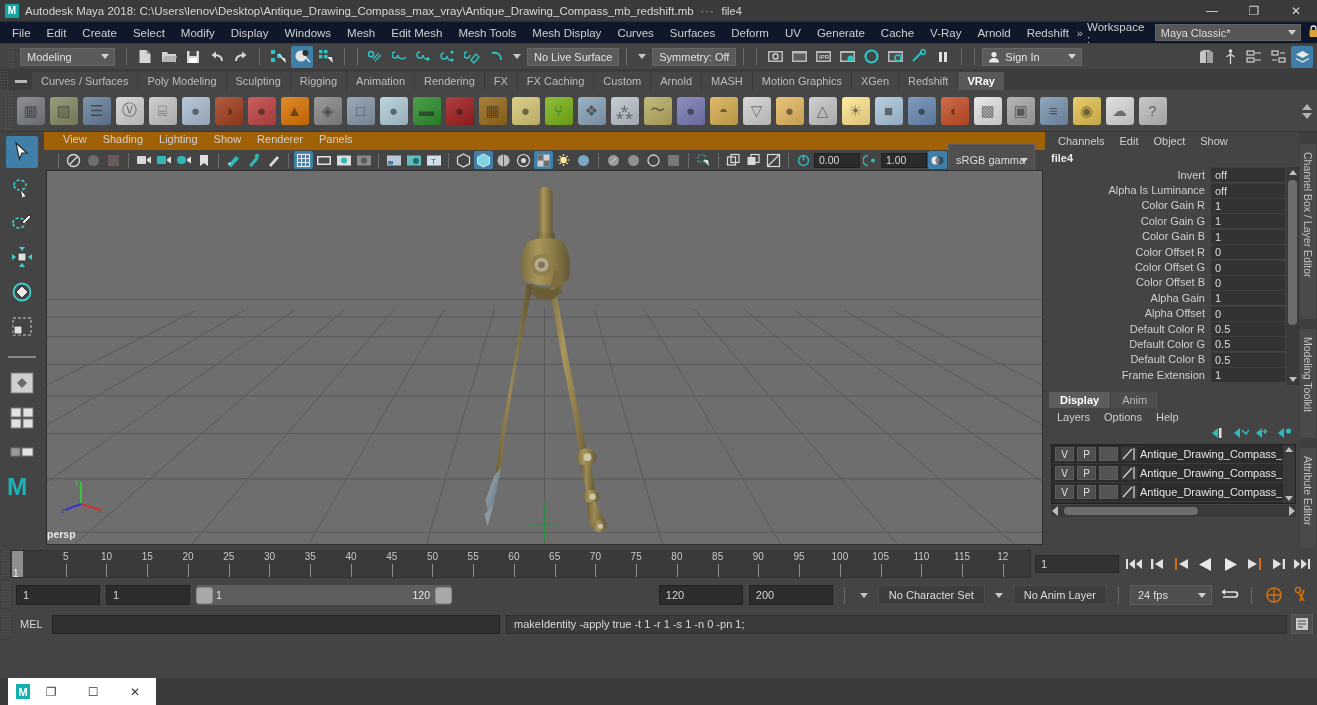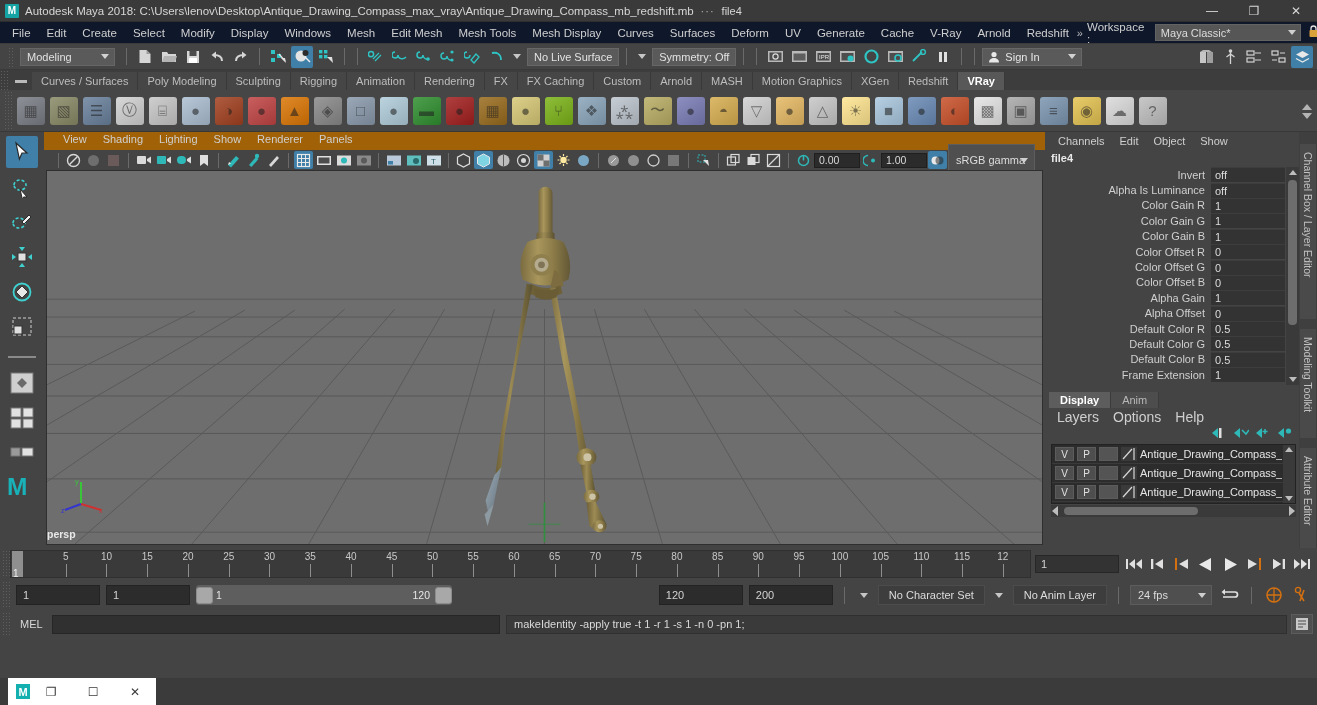--- a/index.html
+++ b/index.html
@@ -172,21 +172,21 @@
     border-bottom: 5px solid #bdbdbd; }
   .tri-dn { width: 0; height: 0; border-left: 4px solid transparent; border-right: 4px solid transparent;
     border-top: 5px solid #bdbdbd; }
 
   .layer-panel { margin-top: 6px; display: flex; flex-direction: column; }
   .lp-tabs { display: flex; align-items: flex-end; height: 17px; padding-left: 4px; }
   .lp-tab { padding: 2px 11px; font-size: 11px; background: #4d4d4d; color: #b8b8b8;
     border-right: 1px solid #3c3c3c; }
   .lp-tab.active { background: #5d5d5d; color: #ffffff; font-weight: bold; }
   .lp-menubar { height: 17px; display: flex; align-items: center; padding-left: 6px; gap: 2px; }
-  .lp-menu { padding: 1px 6px; font-size: 14px; color: #cfcfcf; }
+  .lp-menu { padding: 1px 6px; font-size: 11px; color: #cfcfcf; }
   .lp-tools { height: 17px; display: flex; align-items: center; justify-content: flex-end;
     padding-right: 6px; gap: 6px; }
   .lp-list { margin: 2px 3px 0 6px; background: #2c2c2c; border: 1px solid #222;
     height: 60px; position: relative; overflow: hidden; }
   .lp-row { display: flex; align-items: center; height: 19px; padding-left: 3px; gap: 3px;
     border-bottom: 1px solid #3a3a3a; }
   .lp-box { width: 19px; height: 14px; background: #4e4e4e; border: 1px solid #5c5c5c;
     font-size: 10px; color: #e0e0e0; display: flex; align-items: center; justify-content: center; }
   .lp-box.blank { background: #545454; }
   .lp-swatch { width: 16px; height: 14px; background: #3a3a3a; position: relative; }

